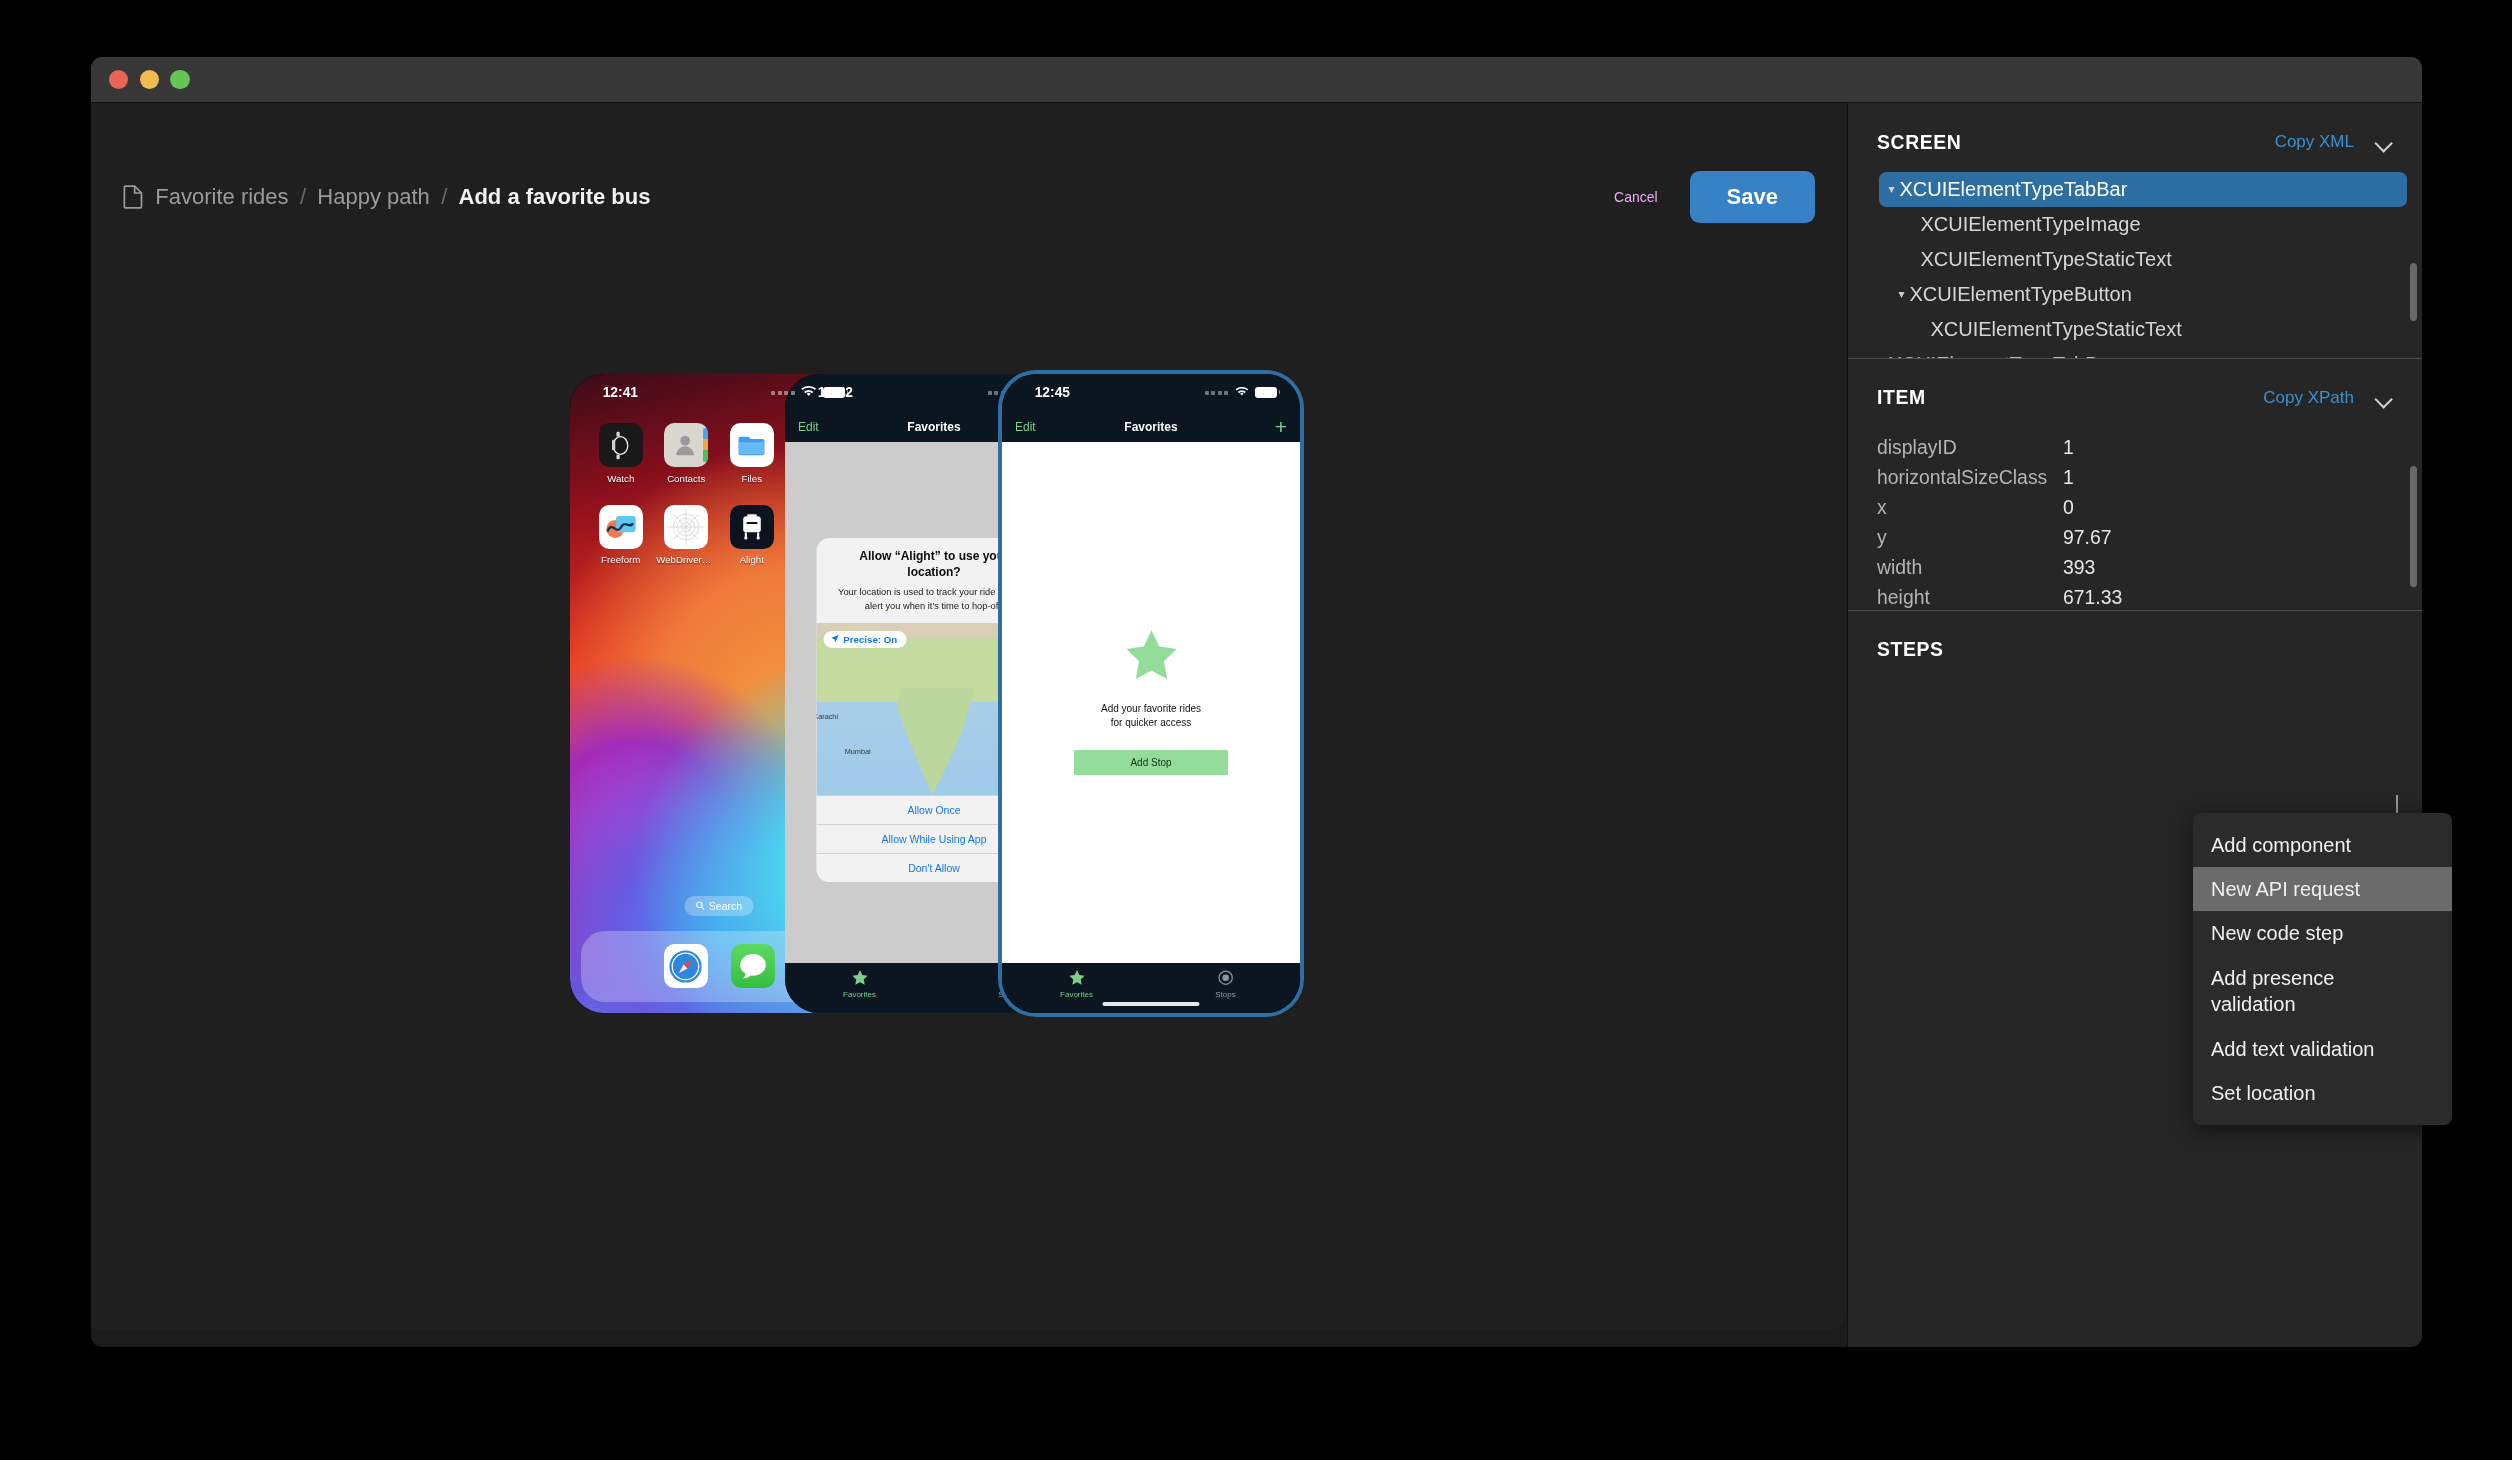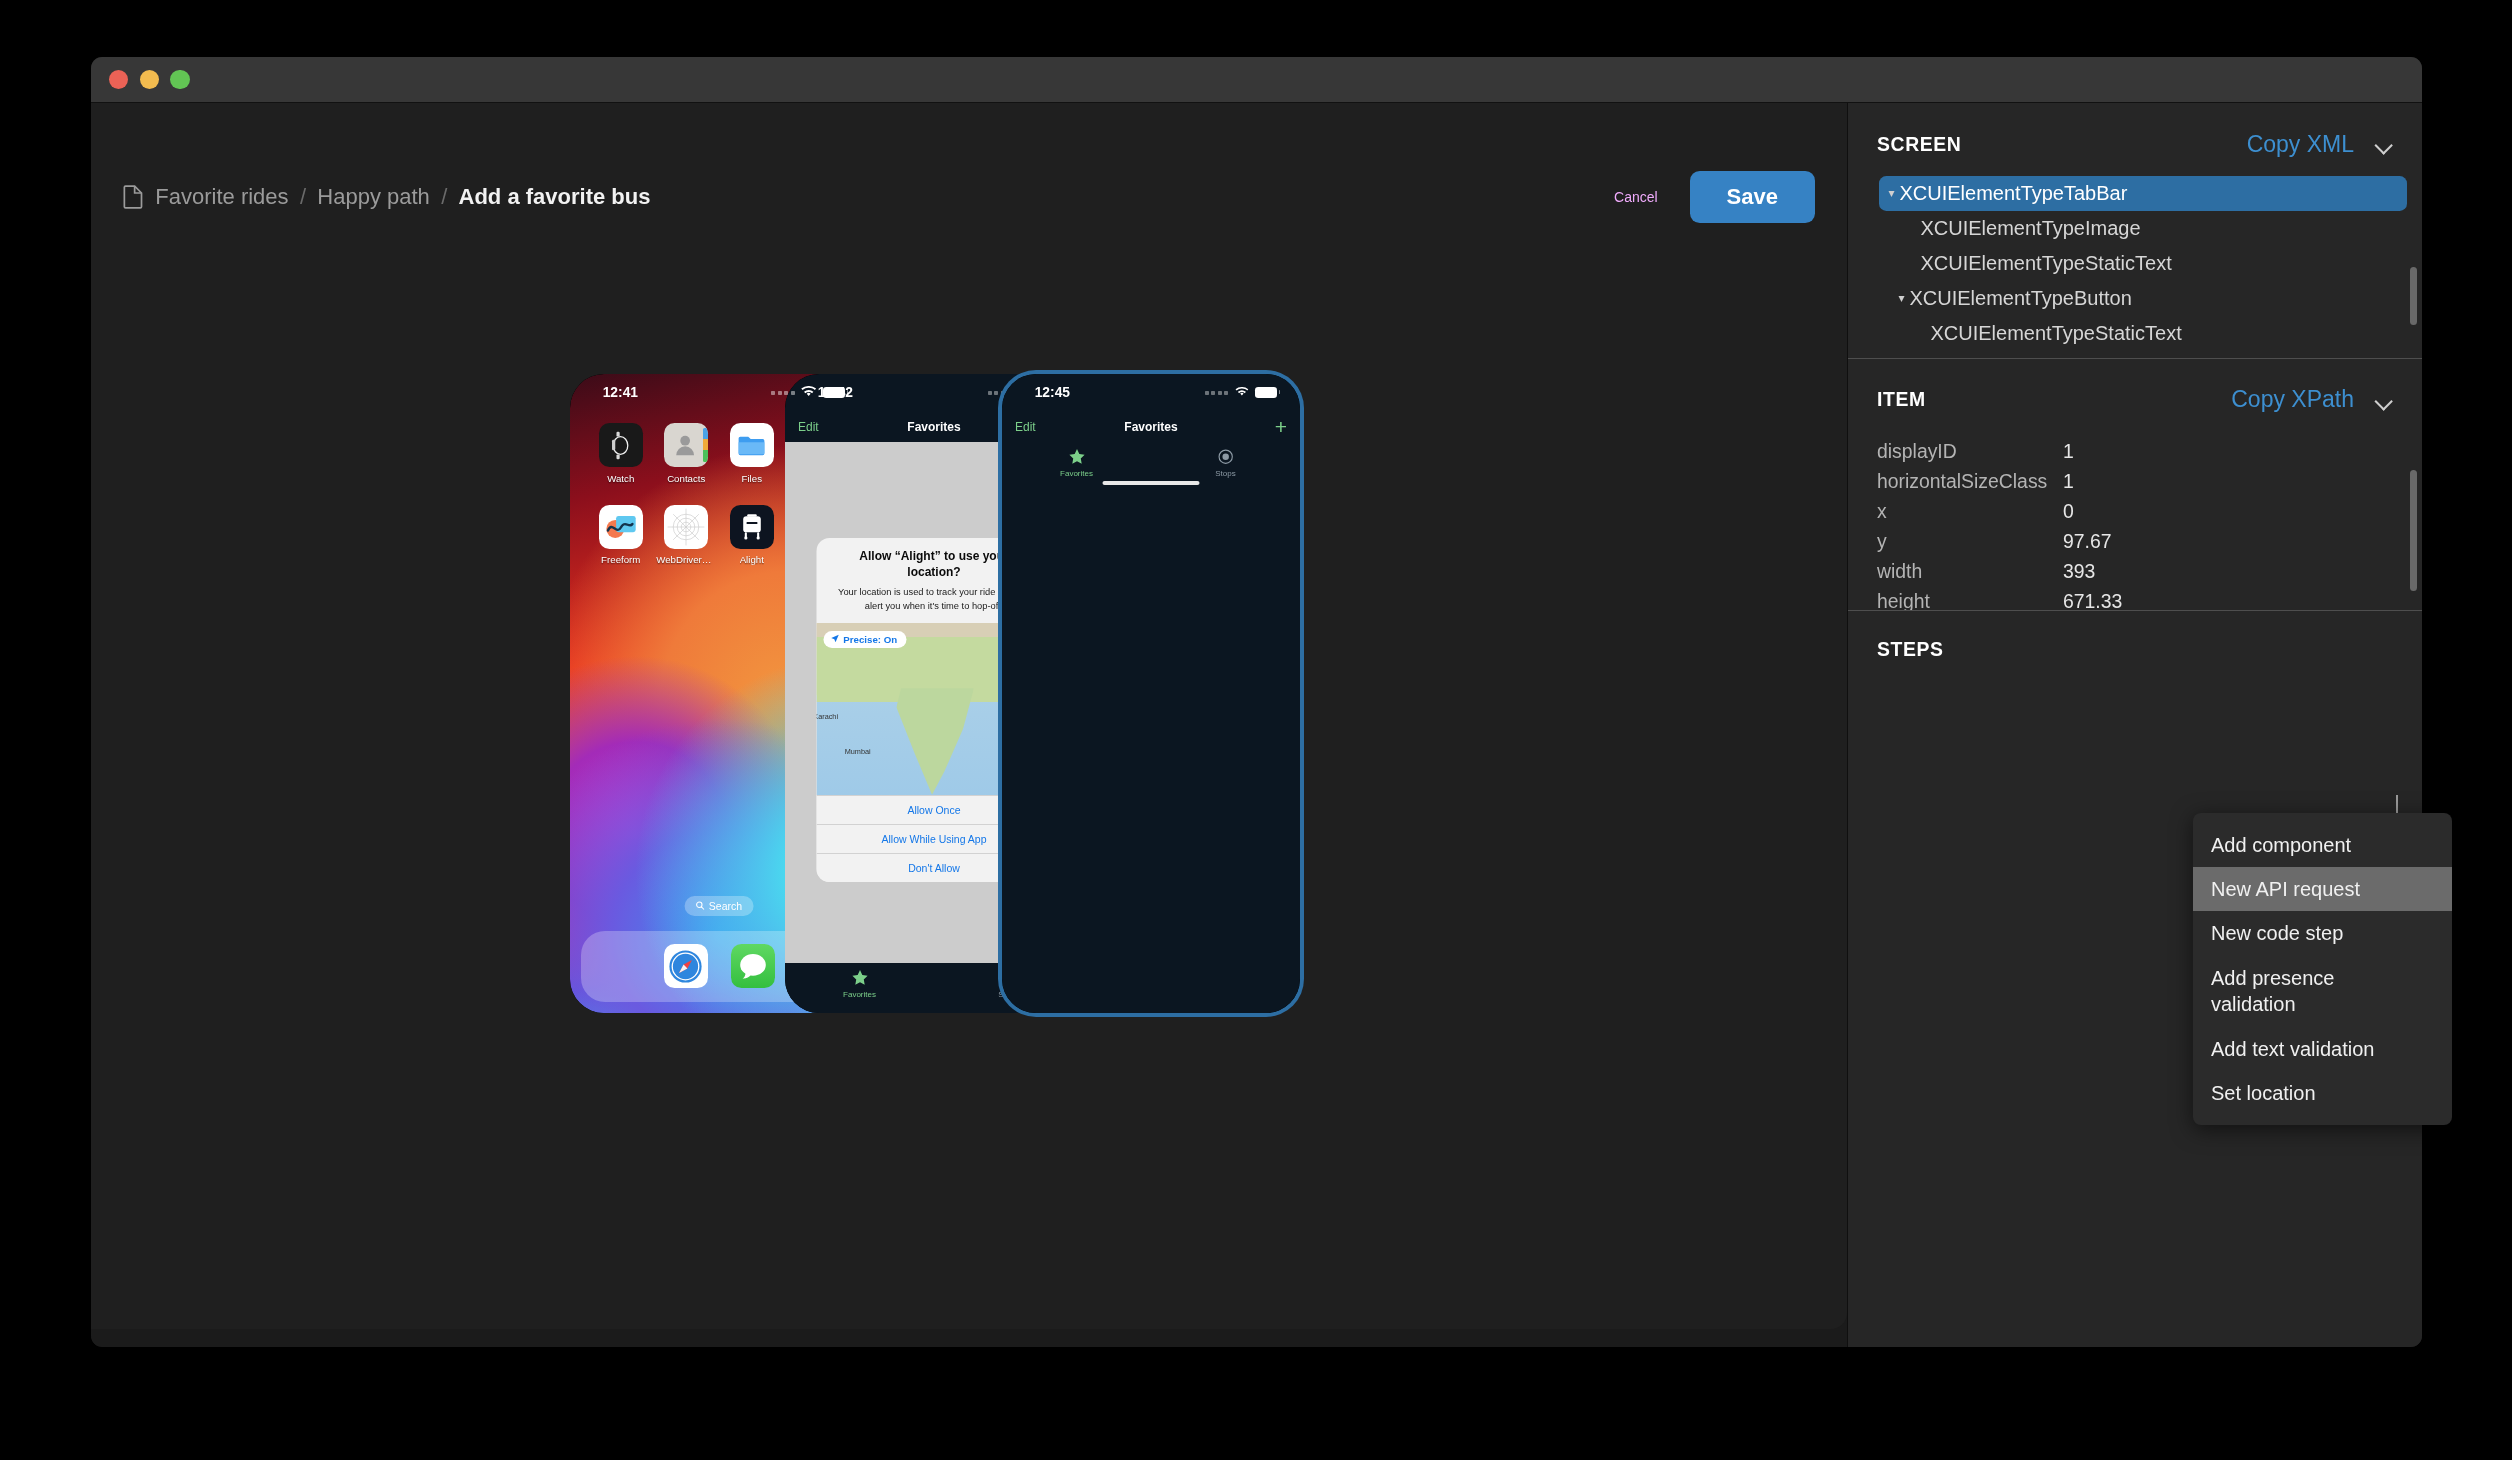--- a/index.html
+++ b/index.html
@@ -247,21 +247,21 @@
     width: 575px; background: #262626;
     display: flex; flex-direction: column;
     border-left: 0.8px solid #0f0f0f;
   }
   .panel { position: relative; display: flex; flex-direction: column; }
   .panel-head {
     display: flex; align-items: center; padding: 27.5px 29px 0 29px;
   }
   .panel-title { font-size: 19.4px; font-weight: bold; color: #fff; letter-spacing: 0.6px; }
   .panel-actions { margin-left: auto; display: flex; align-items: center; gap: 21px; }
-  .panel-link { font-size: 23px; color: #3d8fd0; background: none; border: none; cursor: pointer; font-family: inherit; }
+  .panel-link { font-size: 17px; color: #3d8fd0; background: none; border: none; cursor: pointer; font-family: inherit; }
   .chev { width: 18px; height: 9.7px; position: relative; cursor: pointer; }
   .chev::before {
     content:""; position:absolute; left:1.6px; top:0; width:11.3px; height:11.3px;
     border-right: 2.4px solid #cfcfcf; border-bottom: 2.4px solid #cfcfcf;
     transform: rotate(45deg);
   }
   .panel-divider { height: 0.8px; background: #6f6f6f; opacity: .55; }
 
   #screen-panel { height: 255px; }
   #tree {
@@ -600,20 +600,32 @@
               </div>
 
               <div class="navwrap">
                 <div class="navbar">
                   <span class="edit">Edit</span>
                   <span class="title">Favorites</span>
                   <span class="plus">+</span>
                 </div>
               </div>
 
+              <div class="app-content" id="fav-content">
+                <span id="fav-star">
+                  <svg width="53" height="51" viewBox="0 0 20 19">
+                      <path d="M10 0l2.9 6.1 6.6.9-4.8 4.7 1.2 6.7L10 15.2 4.1 18.4l1.2-6.7L.5 7l6.6-.9z" fill="#93dc9a"></path>
+                    </svg>
+                </span>
+                <div id="fav-text">
+                  <div>Add your favorite rides</div>
+                  <div>for quicker access</div>
+                </div>
+                <button id="add-stop-button">Add Stop</button>
+              </div>
 
               <div class="tabbar" style="position:relative">
                 <div class="tab active">
                   <span>
                     <svg width="16" height="15.4" viewBox="0 0 20 19">
                         <path d="M10 0l2.9 6.1 6.6.9-4.8 4.7 1.2 6.7L10 15.2 4.1 18.4l1.2-6.7L.5 7l6.6-.9z" fill="#7ccf8a"></path>
                       </svg>
                   </span>
                   <span class="tab-label">Favorites</span>
                 </div>

